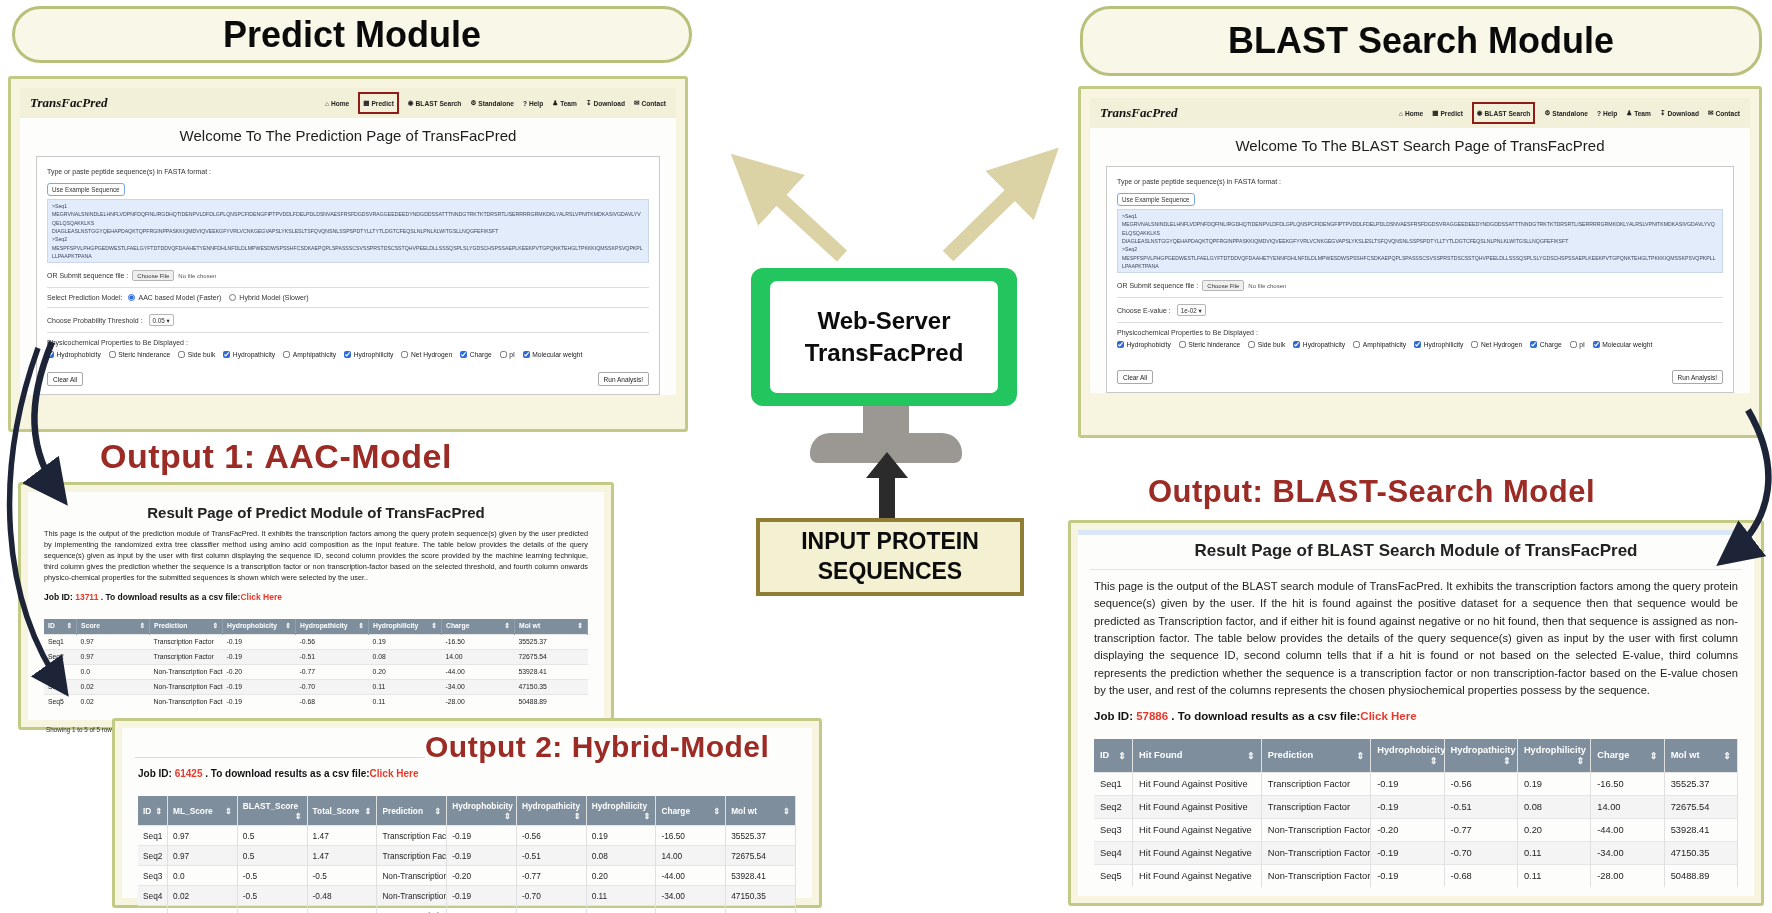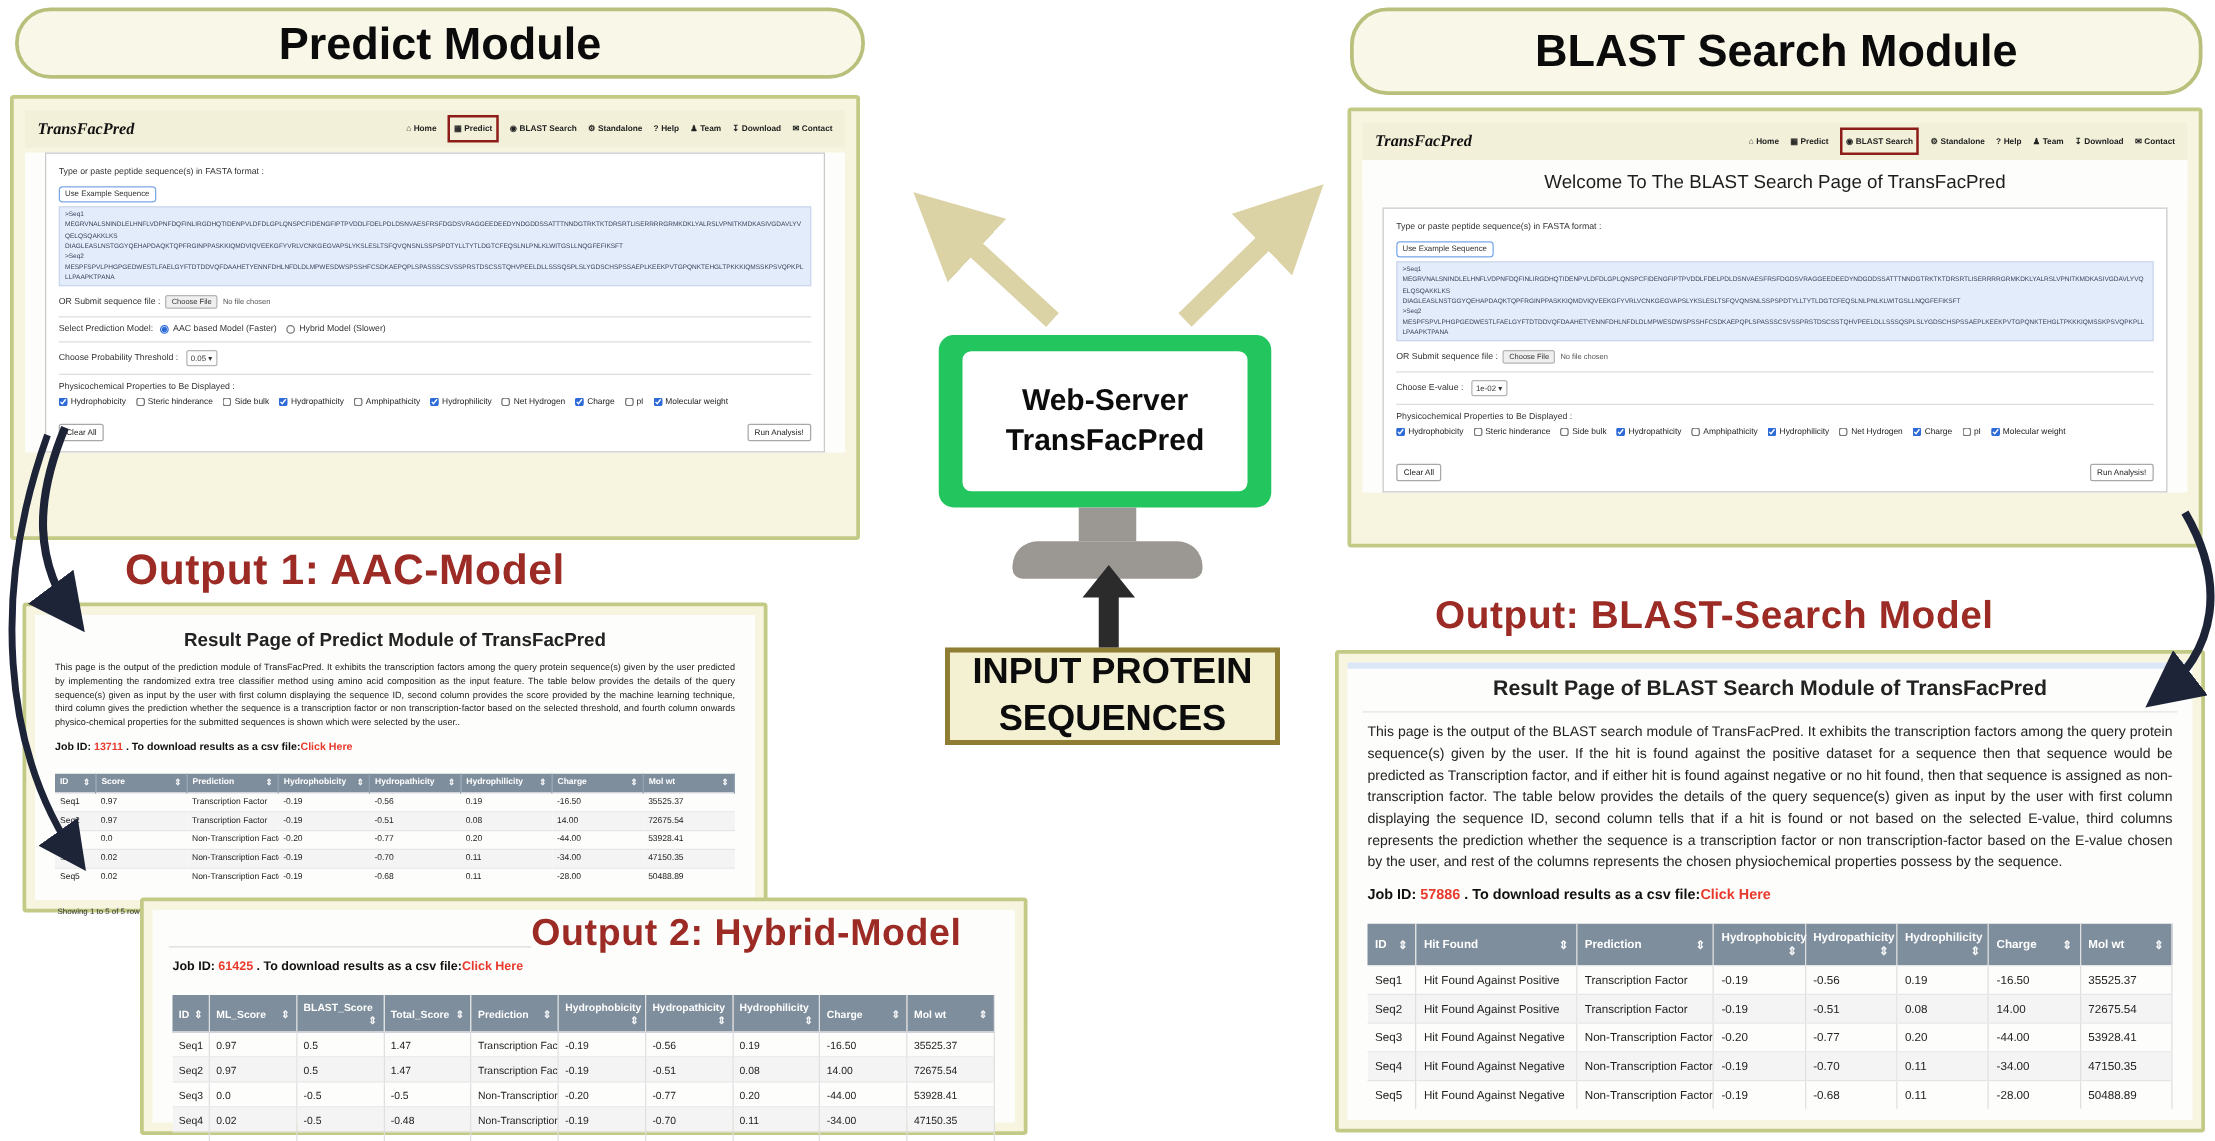--- a/index.html
+++ b/index.html
@@ -91,21 +91,21 @@
 
   
   #monitor { position:absolute; left:751px; top:268px; width:266px; height:138px; background:#22c55e; border-radius:12px; z-index:3; }
   #monitor-screen { position:absolute; left:19px; top:13px; right:19px; bottom:13px; background:#fff; border-radius:7px;
     display:flex; flex-direction:column; align-items:center; justify-content:center; font-weight:bold; font-size:24px; line-height:1.35; color:#0c0c0c; }
   #monitor-neck { position:absolute; left:863px; top:406px; width:46px; height:27px; background:#9b9793; z-index:3; }
   #monitor-base { position:absolute; left:810px; top:433px; width:152px; height:30px; background:#9b9793; border-radius:20px 20px 8px 8px; z-index:3; }
   #up-arrow-head { position:absolute; left:866px; top:452px; width:0; height:0; border-left:21px solid transparent; border-right:21px solid transparent; border-bottom:26px solid #2b2b2b; z-index:4; }
   #up-arrow-shaft { position:absolute; left:879px; top:476px; width:16px; height:42px; background:#2b2b2b; z-index:4; }
   #input-box { position:absolute; left:756px; top:518px; width:268px; height:78px; background:#f4f1d3; border:4px solid #8e7d33;
-    display:flex; flex-direction:column; align-items:center; justify-content:center; font-weight:bold; font-size:29px; line-height:1.3; color:#0c0c0c; text-align:center; z-index:3; }
+    display:flex; flex-direction:column; align-items:center; justify-content:center; font-weight:bold; font-size:23px; line-height:1.3; color:#0c0c0c; text-align:center; z-index:3; }
 
   #arrow-layer { position:absolute; left:0; top:0; width:1772px; height:913px; z-index:6; pointer-events:none; }
 </style>
 </head>
 <body>
 
 <div class="canvas">
 
   <div class="module-pill" id="predict-pill">
     <span>Predict Module</span>
@@ -146,20 +146,21 @@
             <span class="nicon">↧</span>
             <span>Download</span>
           </span>
           <span class="nav-item">
             <span class="nicon">✉</span>
             <span>Contact</span>
           </span>
         </span>
     </div>
     <div class="page-white">
+      <div class="welcome">Welcome To The Prediction Page of TransFacPred</div>
       <div class="formbox">
         <div class="flabel">Type or paste peptide sequence(s) in FASTA format :</div>
         <span class="example-btn">Use Example Sequence</span>
         <div class="seqbox">&gt;Seq1
 MEGRVNALSNINDLELHNFLVDPNFDQFINLIRGDHQTIDENPVLDFDLGPLQNSPCFIDENGFIPTPVDDLFDELPDLDSNVAESFRSFDGDSVRAGGEEDEEDYNDGDDSSATTTNNDGTRKTKTDRSRTLISERRRRGRMKDKLYALRSLVPNITKMDKASIVGDAVLYVQELQSQAKKLKS
 DIAGLEASLNSTGGYQEHAPDAQKTQPFRGINPPASKKIQMDVIQVEEKGFYVRLVCNKGEGVAPSLYKSLESLTSFQVQNSNLSSPSPDTYLLTYTLDGTCFEQSLNLPNLKLWITGSLLNQGFEFIKSFT
 &gt;Seq2
 MESPFSPVLPHGPGEDWESTLFAELGYFTDTDDVQFDAAHETYENNFDHLNFDLDLMPWESDWSPSSHFCSDKAEPQPLSPASSSCSVSSPRSTDSCSSTQHVPEELDLLSSSQSPLSLYGDSCHSPSSAEPLKEEKPVTGPQNKTEHGLTPKKKIQMSSKPSVQPKPLLLPAAPKTPANA</div>
         <div class="file-row">
           <span>OR  Submit sequence file :</span>

